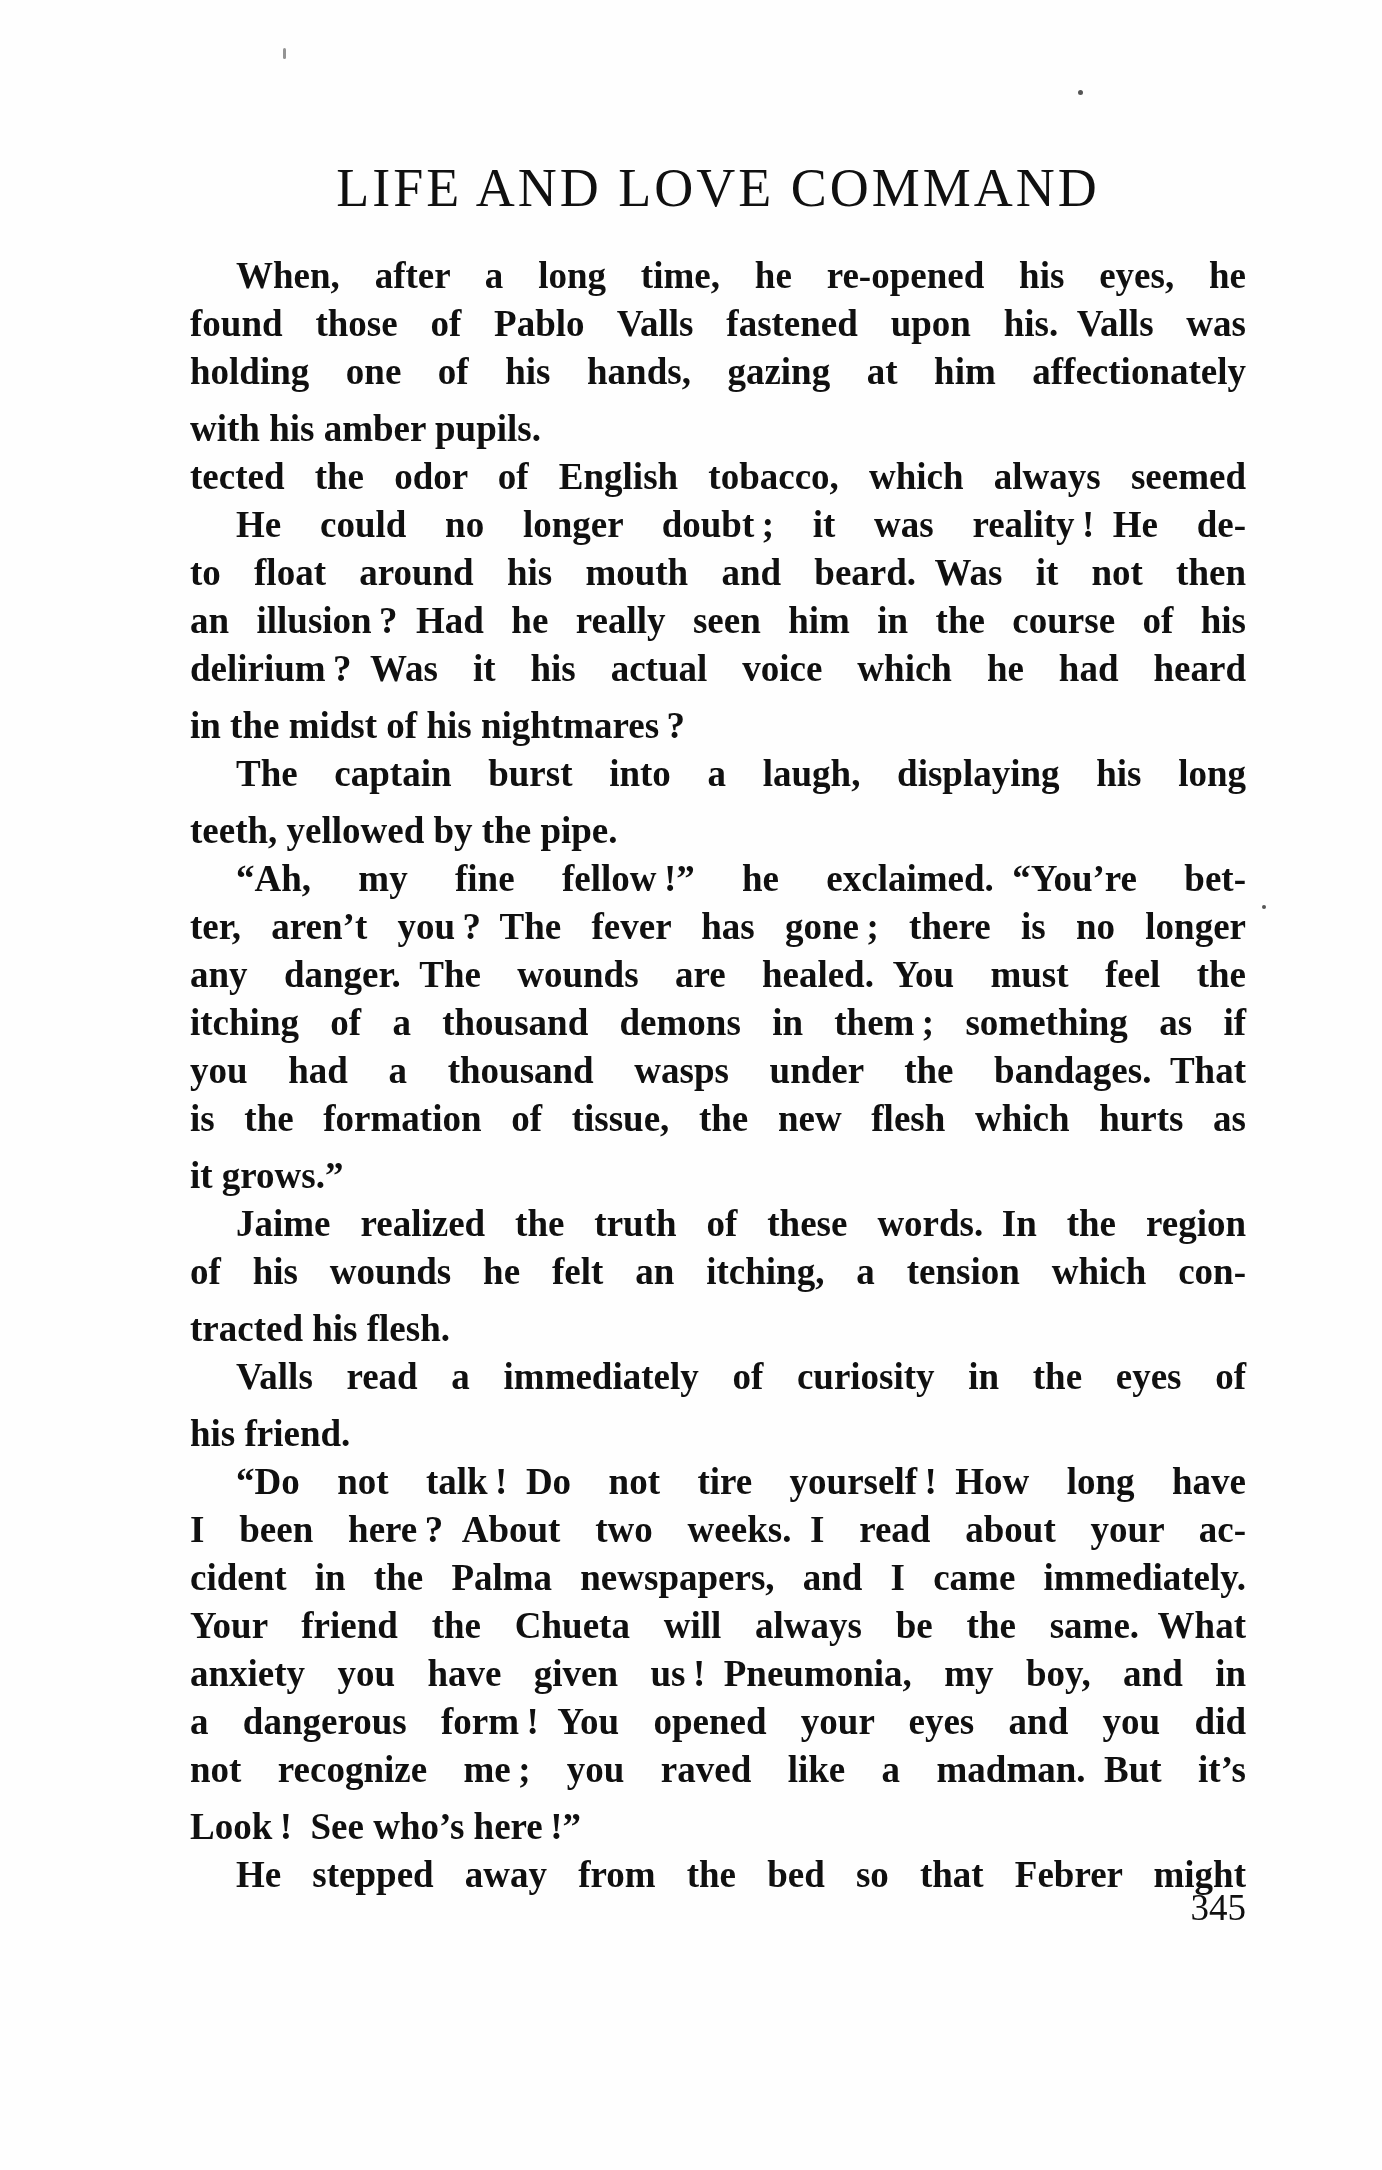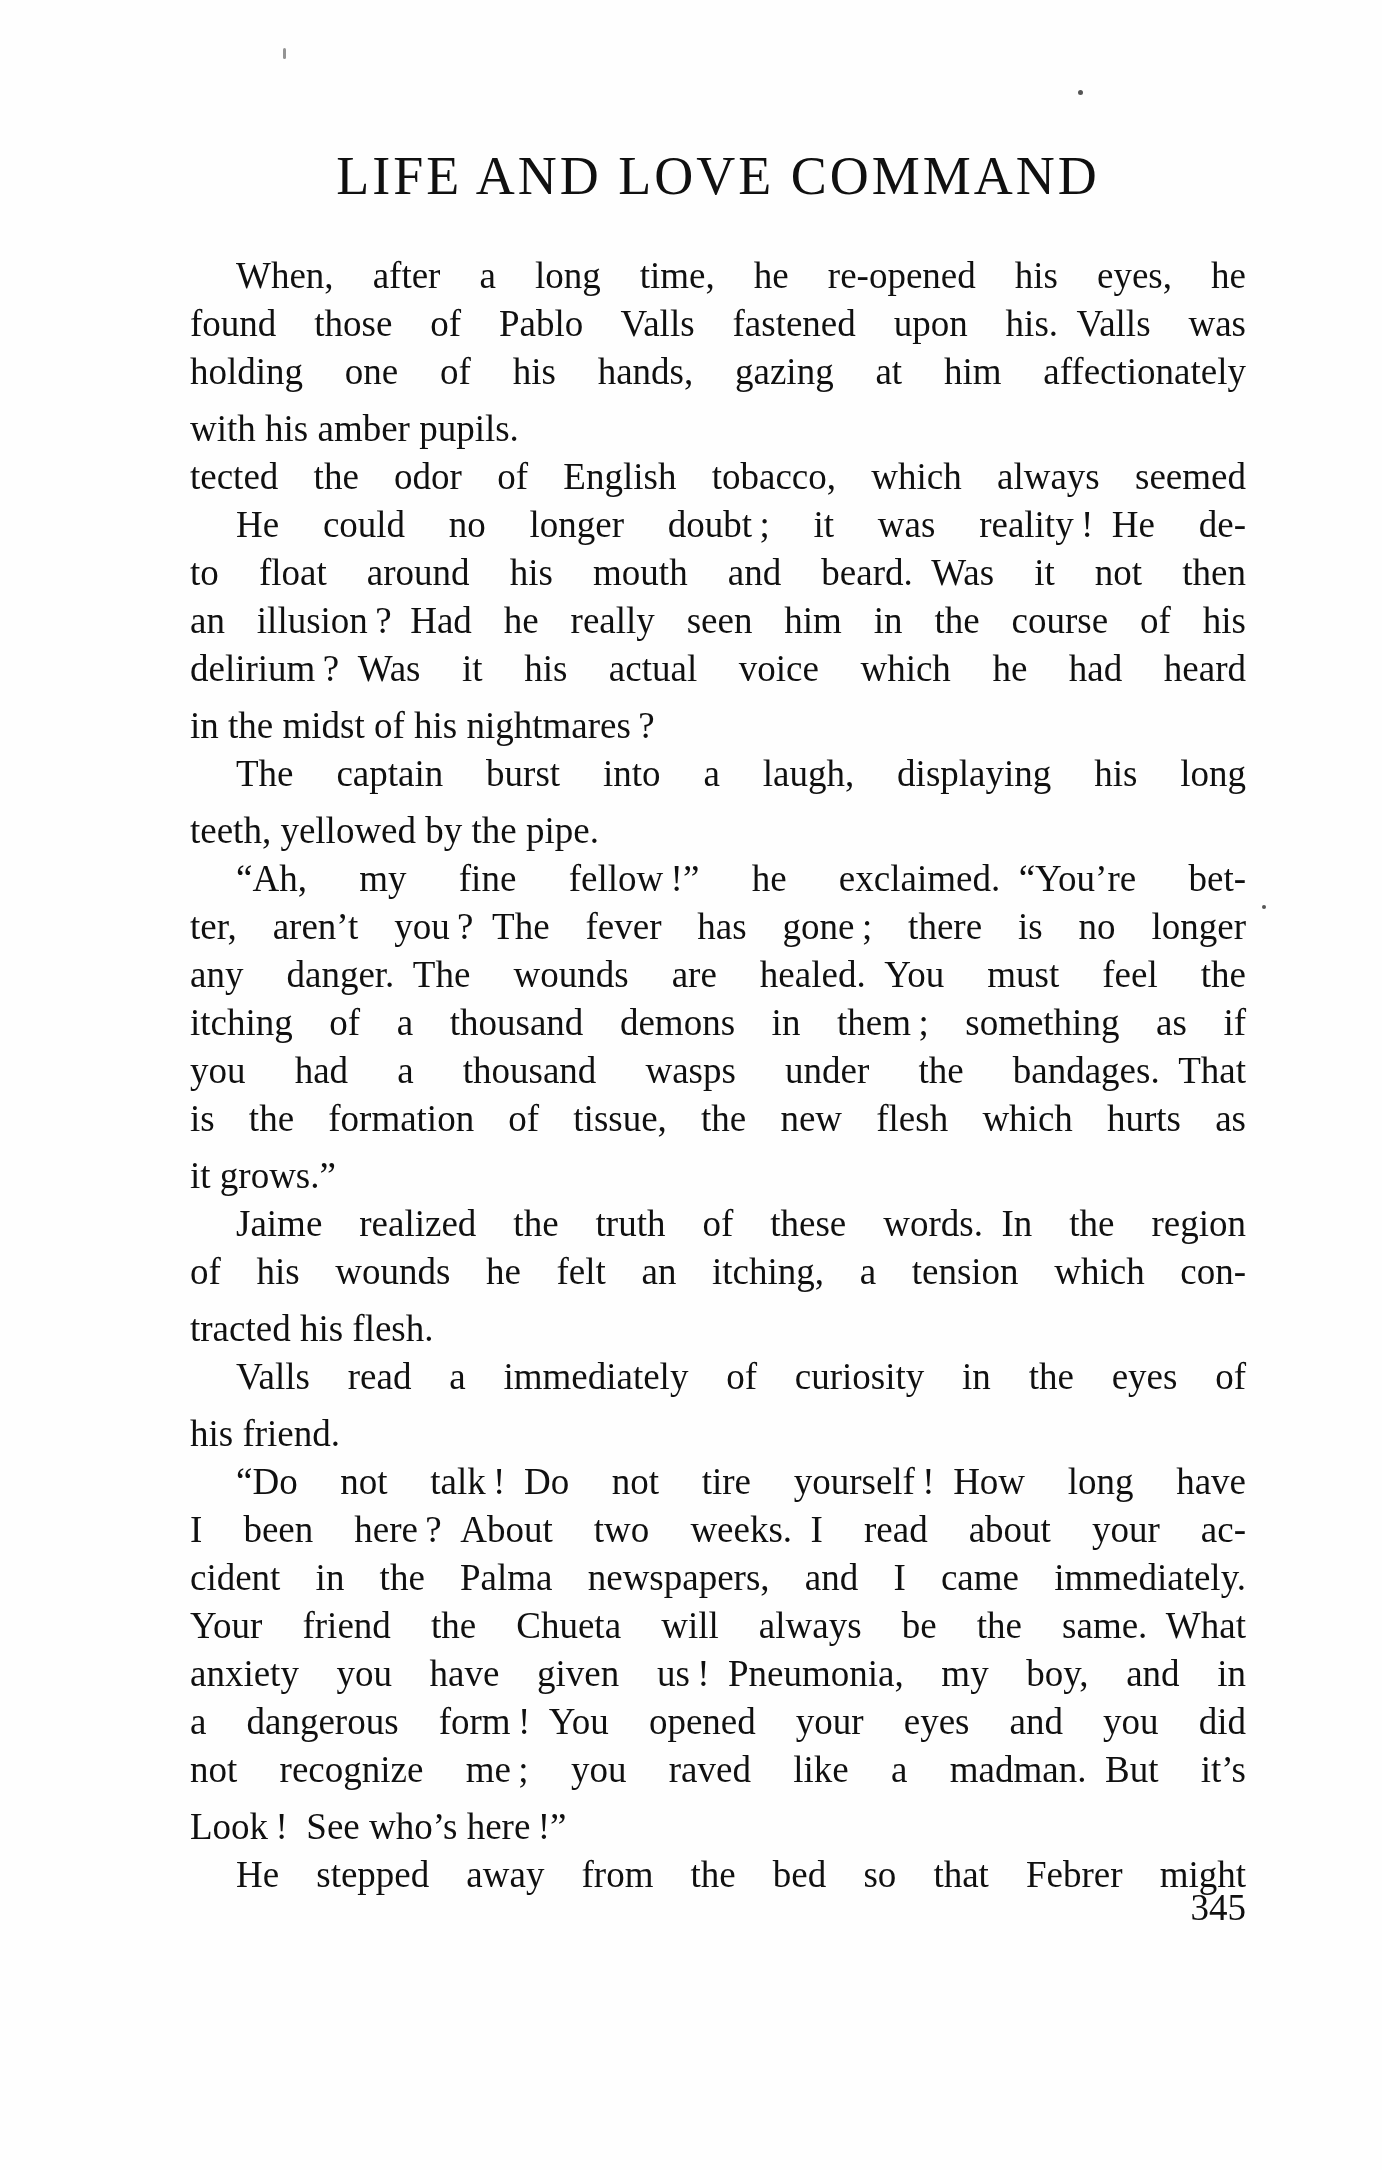--- a/index.html
+++ b/index.html
@@ -7,35 +7,36 @@
     position: relative;
     width: 1382px;
     height: 2170px;
     background: #fefefe;
     color: #101010;
     font-family: "Liberation Serif", "DejaVu Serif", serif;
     overflow: hidden;
   }
   .chapter-title {
     position: absolute;
-    top: 146px;
+    top: 158px;
     left: 190px;
     width: 1056px;
     text-align: center;
     font-size: 54px;
     line-height: 60px;
     letter-spacing: 3px;
     white-space: nowrap;
     font-weight: 400;
   }
   .text-block {
     position: absolute;
     left: 190px;
     top: 252px;
     width: 1056px;
+    font-weight: bold;
   }
   .line {
     font-size: 37px;
     line-height: 48px;
     text-align: justify;
     text-align-last: justify;
   }
   .line.i { text-indent: 46px; }
   .line.e { text-align: left; text-align-last: left; margin-top: 9px; }
   .page-number {

